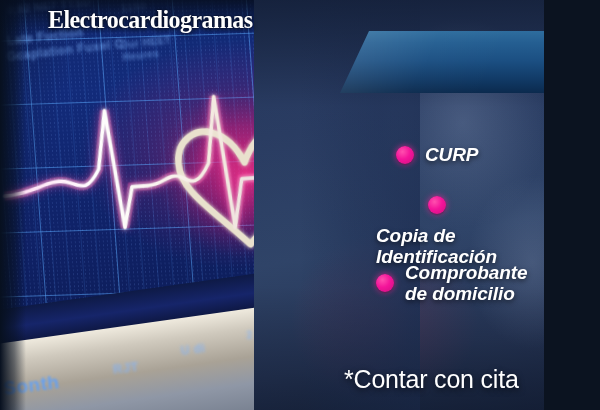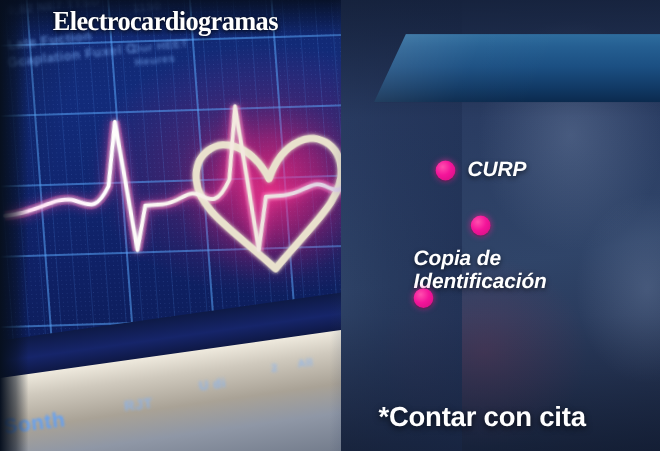--- a/index.html
+++ b/index.html
@@ -1,20 +1,20 @@
 <!DOCTYPE html>
 <html><head>
 <meta charset="utf-8">
 <style>
   html,body{margin:0;padding:0;background:#0b1320;}
   *{box-sizing:border-box;}
 
   #poster{
     position:relative;
-    width:600px;height:410px;
+    width:544px;height:410px;
     overflow:hidden;
     font-family:"Liberation Sans", sans-serif;
     background:#152a4d;
     user-select:none;
   }
 
   
   .monitor-photo{
     position:absolute;left:0;top:0;width:400px;height:410px;
     overflow:hidden;
@@ -182,21 +182,21 @@
     font-size:19px;font-weight:bold;font-style:italic;
     color:#ffffff;line-height:1.13;
     letter-spacing:-.1px;
     text-shadow:0 2px 5px rgba(0,0,0,.6);
     white-space:pre-line;
   }
 
   
   .footnote{
     position:absolute;left:344px;top:365px;
-    font-size:25px;font-weight:bold;
+    font-size:25px;font-weight:normal;
     color:#ffffff;
     letter-spacing:-.2px;
     text-shadow:0 2px 6px rgba(0,0,0,.7);
     white-space:nowrap;
   }
 </style>
 </head>
 <body>
 
 <div id="poster">
@@ -298,19 +298,21 @@
     </div>
 
     <div class="req-item i1">
       <span class="dot"></span>
       <span class="req-text">Copia de
 Identificación</span>
     </div>
 
     <div class="req-item i2">
       <span class="dot"></span>
+      <span class="req-text">Comprobante
+de domicilio</span>
     </div>
 
   </div>
 
   <div class="footnote">*Contar con cita</div>
 
 </div>
 
 </body></html>

